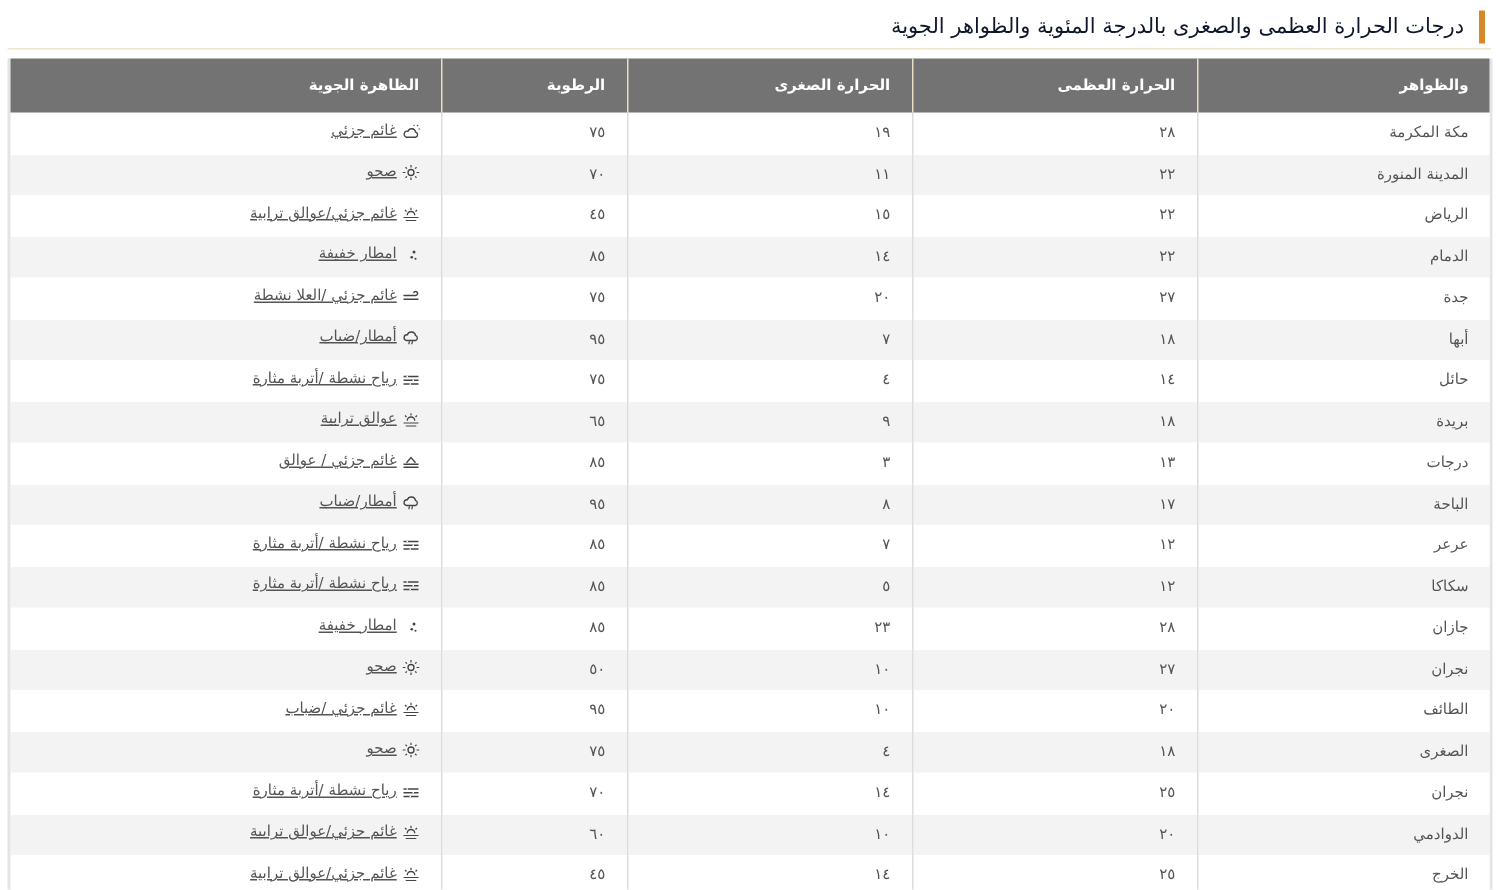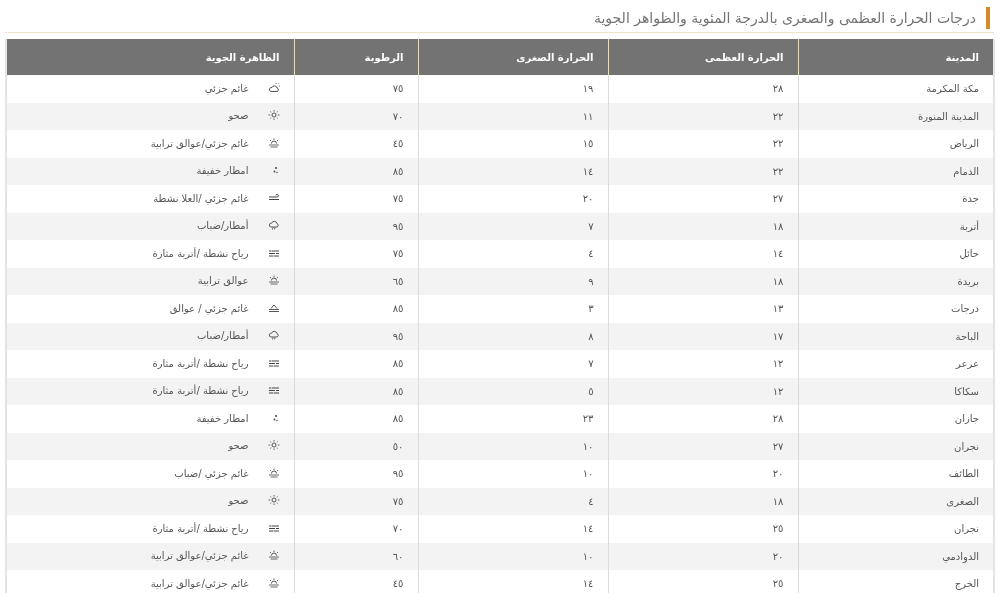--- a/index.html
+++ b/index.html
@@ -14,21 +14,21 @@
       position: absolute; top: 4px; right: 6px; left: 5px;
       height: 29px;
       display: flex; align-items: center;
       border-bottom: 1px solid #efe3cc;
     }
     .title-accent {
       width: 4px; height: 22px; background: #d58a2a;
       margin-left: 10px; margin-right: 4px;
     }
     .title-text {
-      color: #737373; font-size: 14px; font-weight: normal;
+      color: #0f172a; font-size: 14px; font-weight: normal;
       white-space: nowrap;
     }
     .table-wrap {
       position: absolute; top: 39px; left: 5px; width: 990px;
       border-left: 2px solid #e4e4e4; border-right: 2px solid #e4e4e4;
     }
     table {
       width: 100%; border-collapse: collapse; table-layout: fixed;
       direction: rtl;
     }
@@ -46,21 +46,21 @@
     thead th:last-child { border-left: none; }
     tbody td {
       height: 27.5px; font-size: 10px; color: #555;
       text-align: right; padding-right: 14px;
       border-left: 1px solid #dcdcdc;
       white-space: nowrap; overflow: hidden;
     }
     tbody td:last-child { border-left: none; }
     tbody tr:nth-child(odd) td { background: #ffffff; }
     tbody tr:nth-child(even) td { background: #f3f3f3; }
-    .phen { display: inline-flex; align-items: flex-start; gap: 19px; direction: rtl; }
+    .phen { display: inline-flex; align-items: flex-end; gap: 3px; direction: rtl; text-decoration: underline; }
     .wx-icon { display: inline-block; width: 12px; height: 10px; color: #444; }
     .wx-icon svg { width: 12px; height: 10px; display: block; }
   </style>
 </head>
 <body>
 
 <div class="page">
   <div class="title-bar">
     <span class="title-accent"></span>
     <h2 class="title-text">درجات الحرارة العظمى والصغرى بالدرجة المئوية والظواهر الجوية</h2>
@@ -70,21 +70,21 @@
     <table>
       <colgroup>
         <col class="c-city">
           <col class="c-max">
           <col class="c-min">
           <col class="c-hum">
           <col class="c-phen">
       </colgroup>
       <thead>
         <tr>
-          <th>المدينة</th>
+          <th>والظواهر</th>
           <th>الحرارة العظمى</th>
           <th>الحرارة الصغرى</th>
           <th>الرطوبة</th>
           <th>الظاهرة الجوية</th>
         </tr>
       </thead>
       <tbody id="rows">
           <tr>
             <td>مكة المكرمة</td>
             <td>٢٨</td>
@@ -176,21 +176,21 @@
                     <g stroke="currentColor" stroke-width="1" fill="none">
                       <path d="M1 4 H9 A1.3 1.3 0 1 0 7.8 2.4"></path>
                       <line x1="1" y1="6.5" x2="11" y2="6.5"></line>
                     </g>
                   </svg>
                 </span>
                 <span>غائم جزئي /العلا نشطة</span>
               </span></td>
           </tr>
           <tr>
-            <td>أتربة</td>
+            <td>أبها</td>
             <td>١٨</td>
             <td>٧</td>
             <td>٩٥</td>
             <td><span class="phen">
                 <span class="wx-icon">
                   <svg viewBox="0 0 12 10">
                     <path d="M3 7 H9 A1.8 1.8 0 0 0 9 3.6 A2.8 2.8 0 0 0 3.6 3.2 A1.9 1.9 0 0 0 3 7 Z" fill="none" stroke="currentColor" stroke-width="0.9"></path>
                     <g stroke="currentColor" stroke-width="0.8">
                       <line x1="5" y1="7.5" x2="4.5" y2="9.5"></line>
                       <line x1="7" y1="7.5" x2="6.5" y2="9.5"></line>

